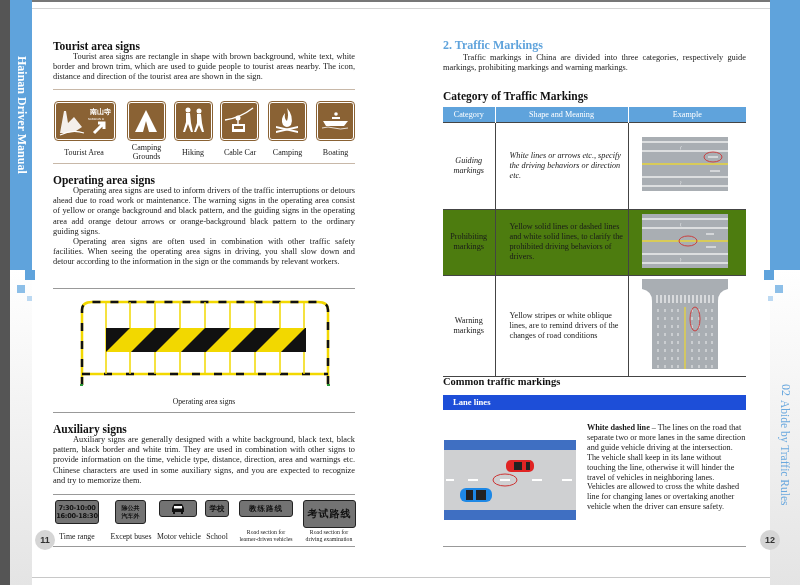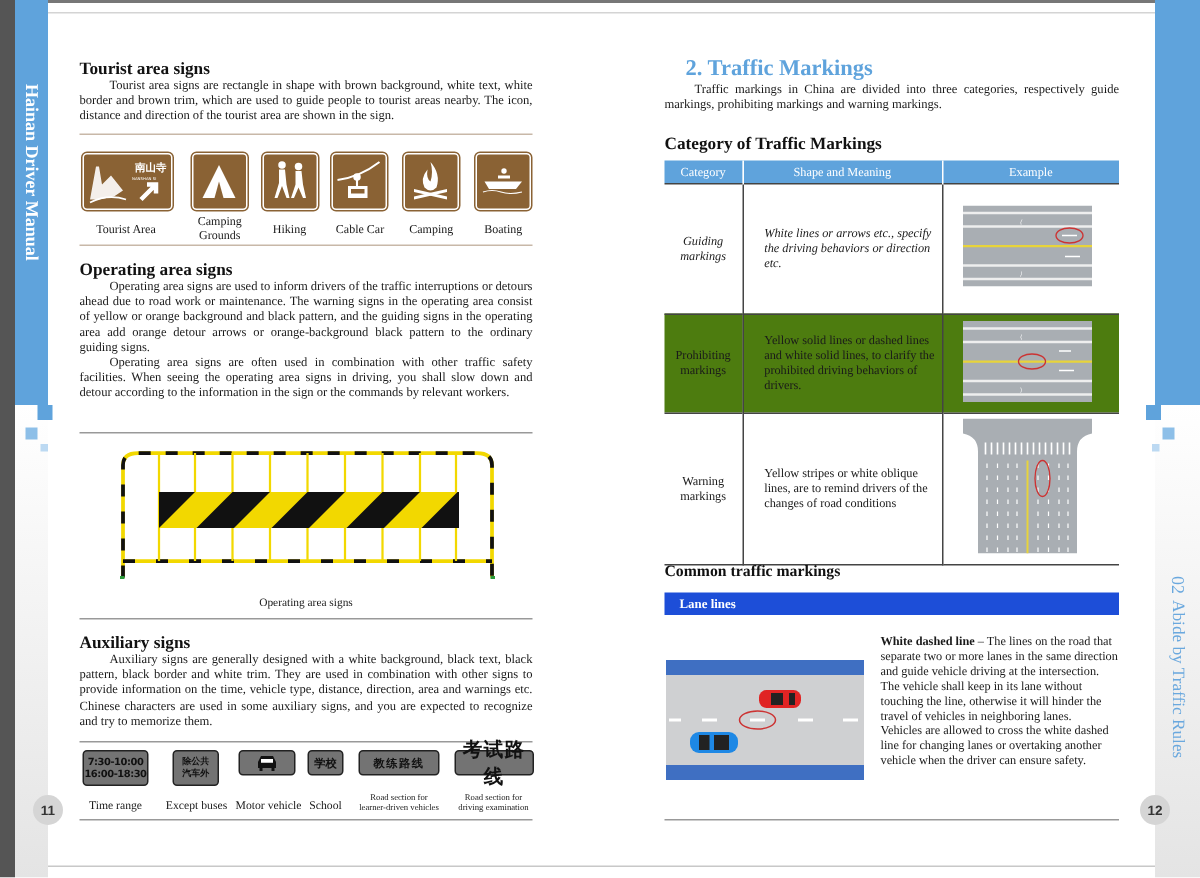--- a/index.html
+++ b/index.html
@@ -39,21 +39,21 @@
 
   .fence { position: absolute; left: 80px; top: 300px; width: 250px; height: 90px; }
   .fence-caption { position: absolute; left: 53px; top: 397px; width: 302px; text-align: center; font-size: 7.6px; }
 
   .aux-row { position: absolute; left: 53px; top: 497px; width: 302px; height: 50px; }
   .aux-sign { position: absolute; top: 3px; border: 1.5px solid #222; border-radius: 3px; background: #737373; font-family: "DejaVu Sans", sans-serif; font-weight: bold; display: flex; align-items: center; justify-content: center; text-align: center; color: #111; }
   .aux-label { position: absolute; font-size: 7.8px; text-align: center; line-height: 8px; }
   .aux-label.small { font-size: 5.8px; line-height: 6.5px; }
 
   .rp { position: absolute; left: 443px; width: 303px; }
-  .h2-blue { font-weight: bold; font-size: 15px; color: #5fa3dc; margin-left: 14px; }
+  .h2-blue { font-weight: bold; font-size: 12px; color: #5fa3dc; }
 
   .tbl { position: absolute; left: 443px; top: 107px; width: 303px; border-collapse: collapse; }
   .tbl th { background: #5fa3dc; color: #fff; font-weight: normal; font-size: 8.2px; height: 15px; border-right: 1px solid #fff; }
   .tbl td { font-size: 8.2px; line-height: 10px; border-top: 1px solid #444; vertical-align: middle; }
   .tbl td.cat { width: 52px; text-align: center; border-right: 1px solid #444; }
   .tbl td.mean { width: 133px; padding-left: 14px; border-right: 1px solid #444; }
   .tbl td.ex { padding: 3px 0 3px 13px; }
   .tbl tr.shade td { background: #4d7c0f; }
   .tbl tr.last td { border-bottom: 1px solid #444; }
 
@@ -80,21 +80,21 @@
   <span>Abide by Traffic Rules</span>
 </div>
 
 <div class="sq" style="left:25px;top:270px;width:10px;height:10px;background:#5fa3dc;"></div>
 <div class="sq" style="left:17px;top:285px;width:8px;height:8px;background:#8dbfe8;"></div>
 <div class="sq" style="left:27px;top:296px;width:5px;height:5px;background:#bcd9f2;"></div>
 <div class="sq" style="left:764px;top:270px;width:10px;height:10px;background:#5fa3dc;"></div>
 <div class="sq" style="left:775px;top:285px;width:8px;height:8px;background:#8dbfe8;"></div>
 <div class="sq" style="left:768px;top:296px;width:5px;height:5px;background:#bcd9f2;"></div>
 
-<div class="pagenum" style="left:22px;top:530px;">11</div>
+<div class="pagenum" style="left:35px;top:530px;">11</div>
 <div class="pagenum" style="left:760px;top:530px;">12</div>
 
 <div class="lp" style="top:40px;">
   <div class="h2">Tourist area signs</div>
   <div class="p ind">Tourist area signs are rectangle in shape with brown background, white text, white border and brown trim, which are used to guide people to tourist areas nearby. The icon, distance and direction of the tourist area are shown in the sign.</div>
 </div>
 <div class="rule brown" style="left:53px;top:89px;width:302px;"></div>
 
 <div class="signs-row">
 
@@ -223,21 +223,21 @@
         <rect x="2" y="9" width="2" height="2" fill="#111"></rect>
         <rect x="10" y="9" width="2" height="2" fill="#111"></rect>
       </svg>
   </div>
   <div class="aux-sign" style="left:152px;width:24px;height:17px;font-size:7.5px;">
     <span>学校</span>
   </div>
   <div class="aux-sign" style="left:186px;width:54px;height:17px;font-size:7.5px;letter-spacing:1px;">
     <span>教练路线</span>
   </div>
-  <div class="aux-sign" style="left:250px;width:53px;height:17px;font-size:13px;letter-spacing:1px;">
+  <div class="aux-sign" style="left:250px;width:53px;height:28px;font-size:10px;letter-spacing:1px;">
     <span>考试路线</span>
   </div>
 
   <div class="aux-label" style="left:0;top:36px;width:48px;">Time range</div>
   <div class="aux-label" style="left:55px;top:36px;width:46px;">Except buses</div>
   <div class="aux-label" style="left:102px;top:36px;width:48px;">Motor vehicle</div>
   <div class="aux-label" style="left:148px;top:36px;width:32px;">School</div>
   <div class="aux-label small" style="left:182px;top:32px;width:62px;">
     <div>Road section for</div>
     <div>learner-driven vehicles</div>

